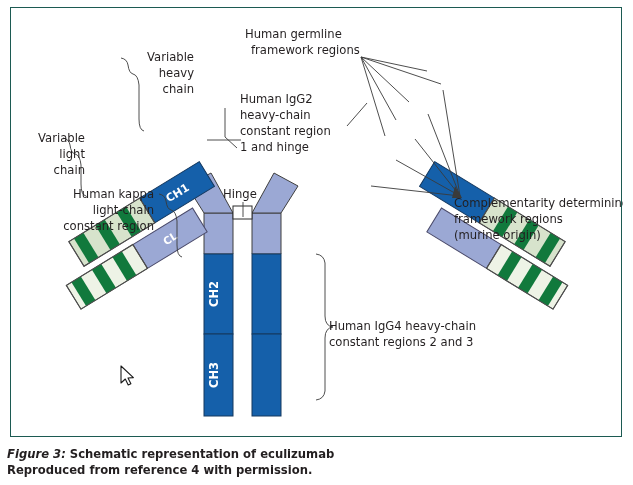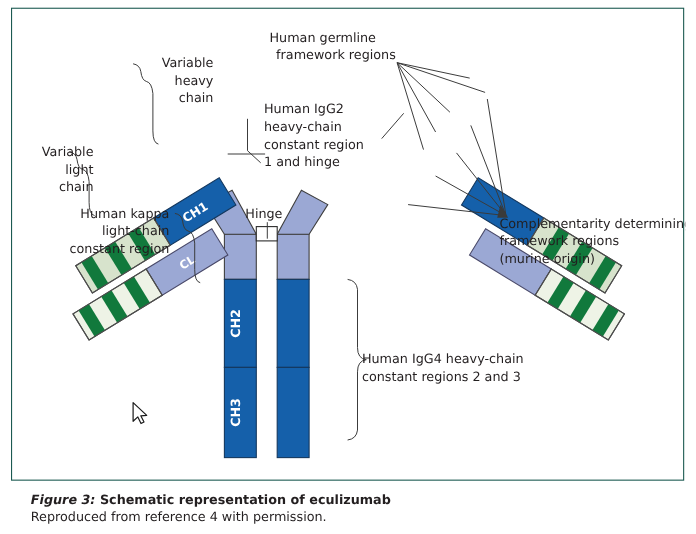--- a/index.html
+++ b/index.html
@@ -7,26 +7,26 @@
     width:633px;height:485px;position:relative;overflow:hidden;
     font-family:"DejaVu Sans","Liberation Sans",sans-serif;
     color:#1d1d1d;
   }
   #figure-frame{
     position:absolute;left:10px;top:7px;width:612px;height:430px;
     border:1.4px solid #1c5a52;box-sizing:border-box;background:#fff;
   }
   #diagram-svg{position:absolute;left:0;top:0;}
   .cap{
-    position:absolute;left:28px;width:600px;
+    position:absolute;left:7px;width:600px;
     font-size:11.6px;line-height:15px;color:#231f20;
   }
   #caption-line1{top:447px;font-weight:bold;}
   #caption-line1 .figno{font-style:italic;font-weight:bold;}
-  #caption-line2{top:463px;font-weight:normal;}
+  #caption-line2{top:463px;font-weight:bold;}
 </style>
 </head>
 <body>
 
 <div id="figure-frame">
 
   <svg id="diagram-svg" width="612" height="430" viewBox="0 0 612 430">
 
     <defs>
 

